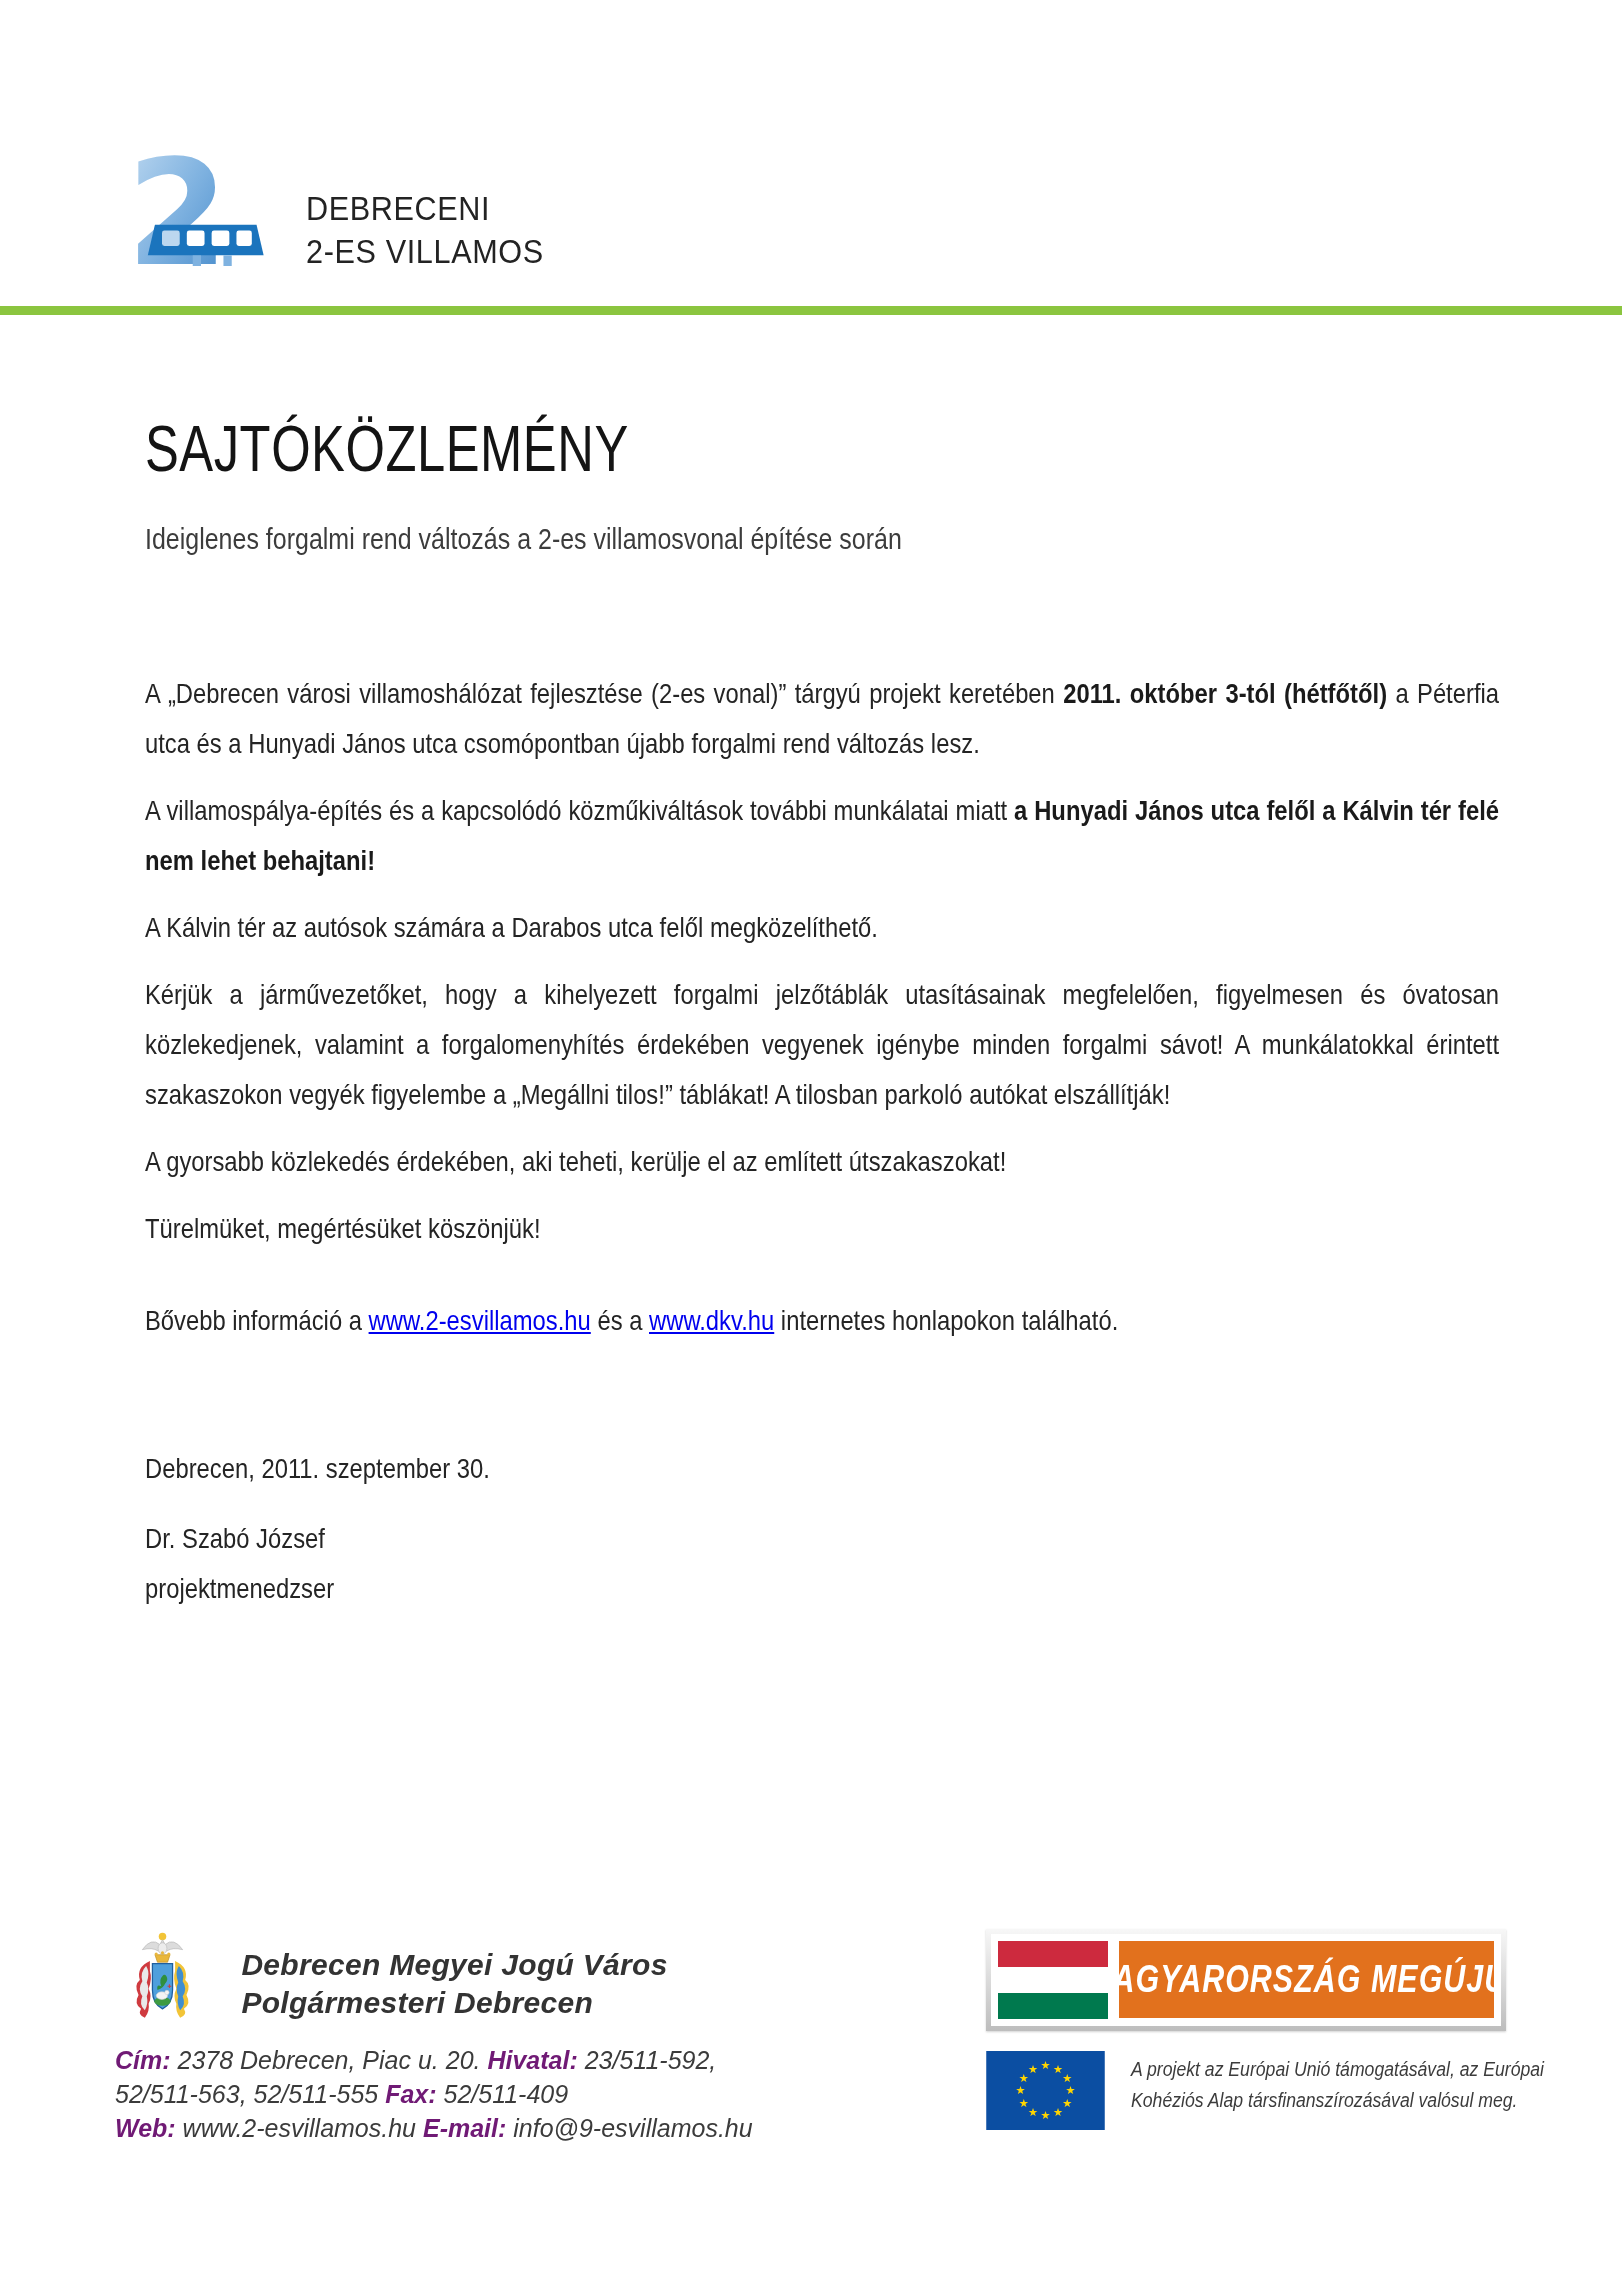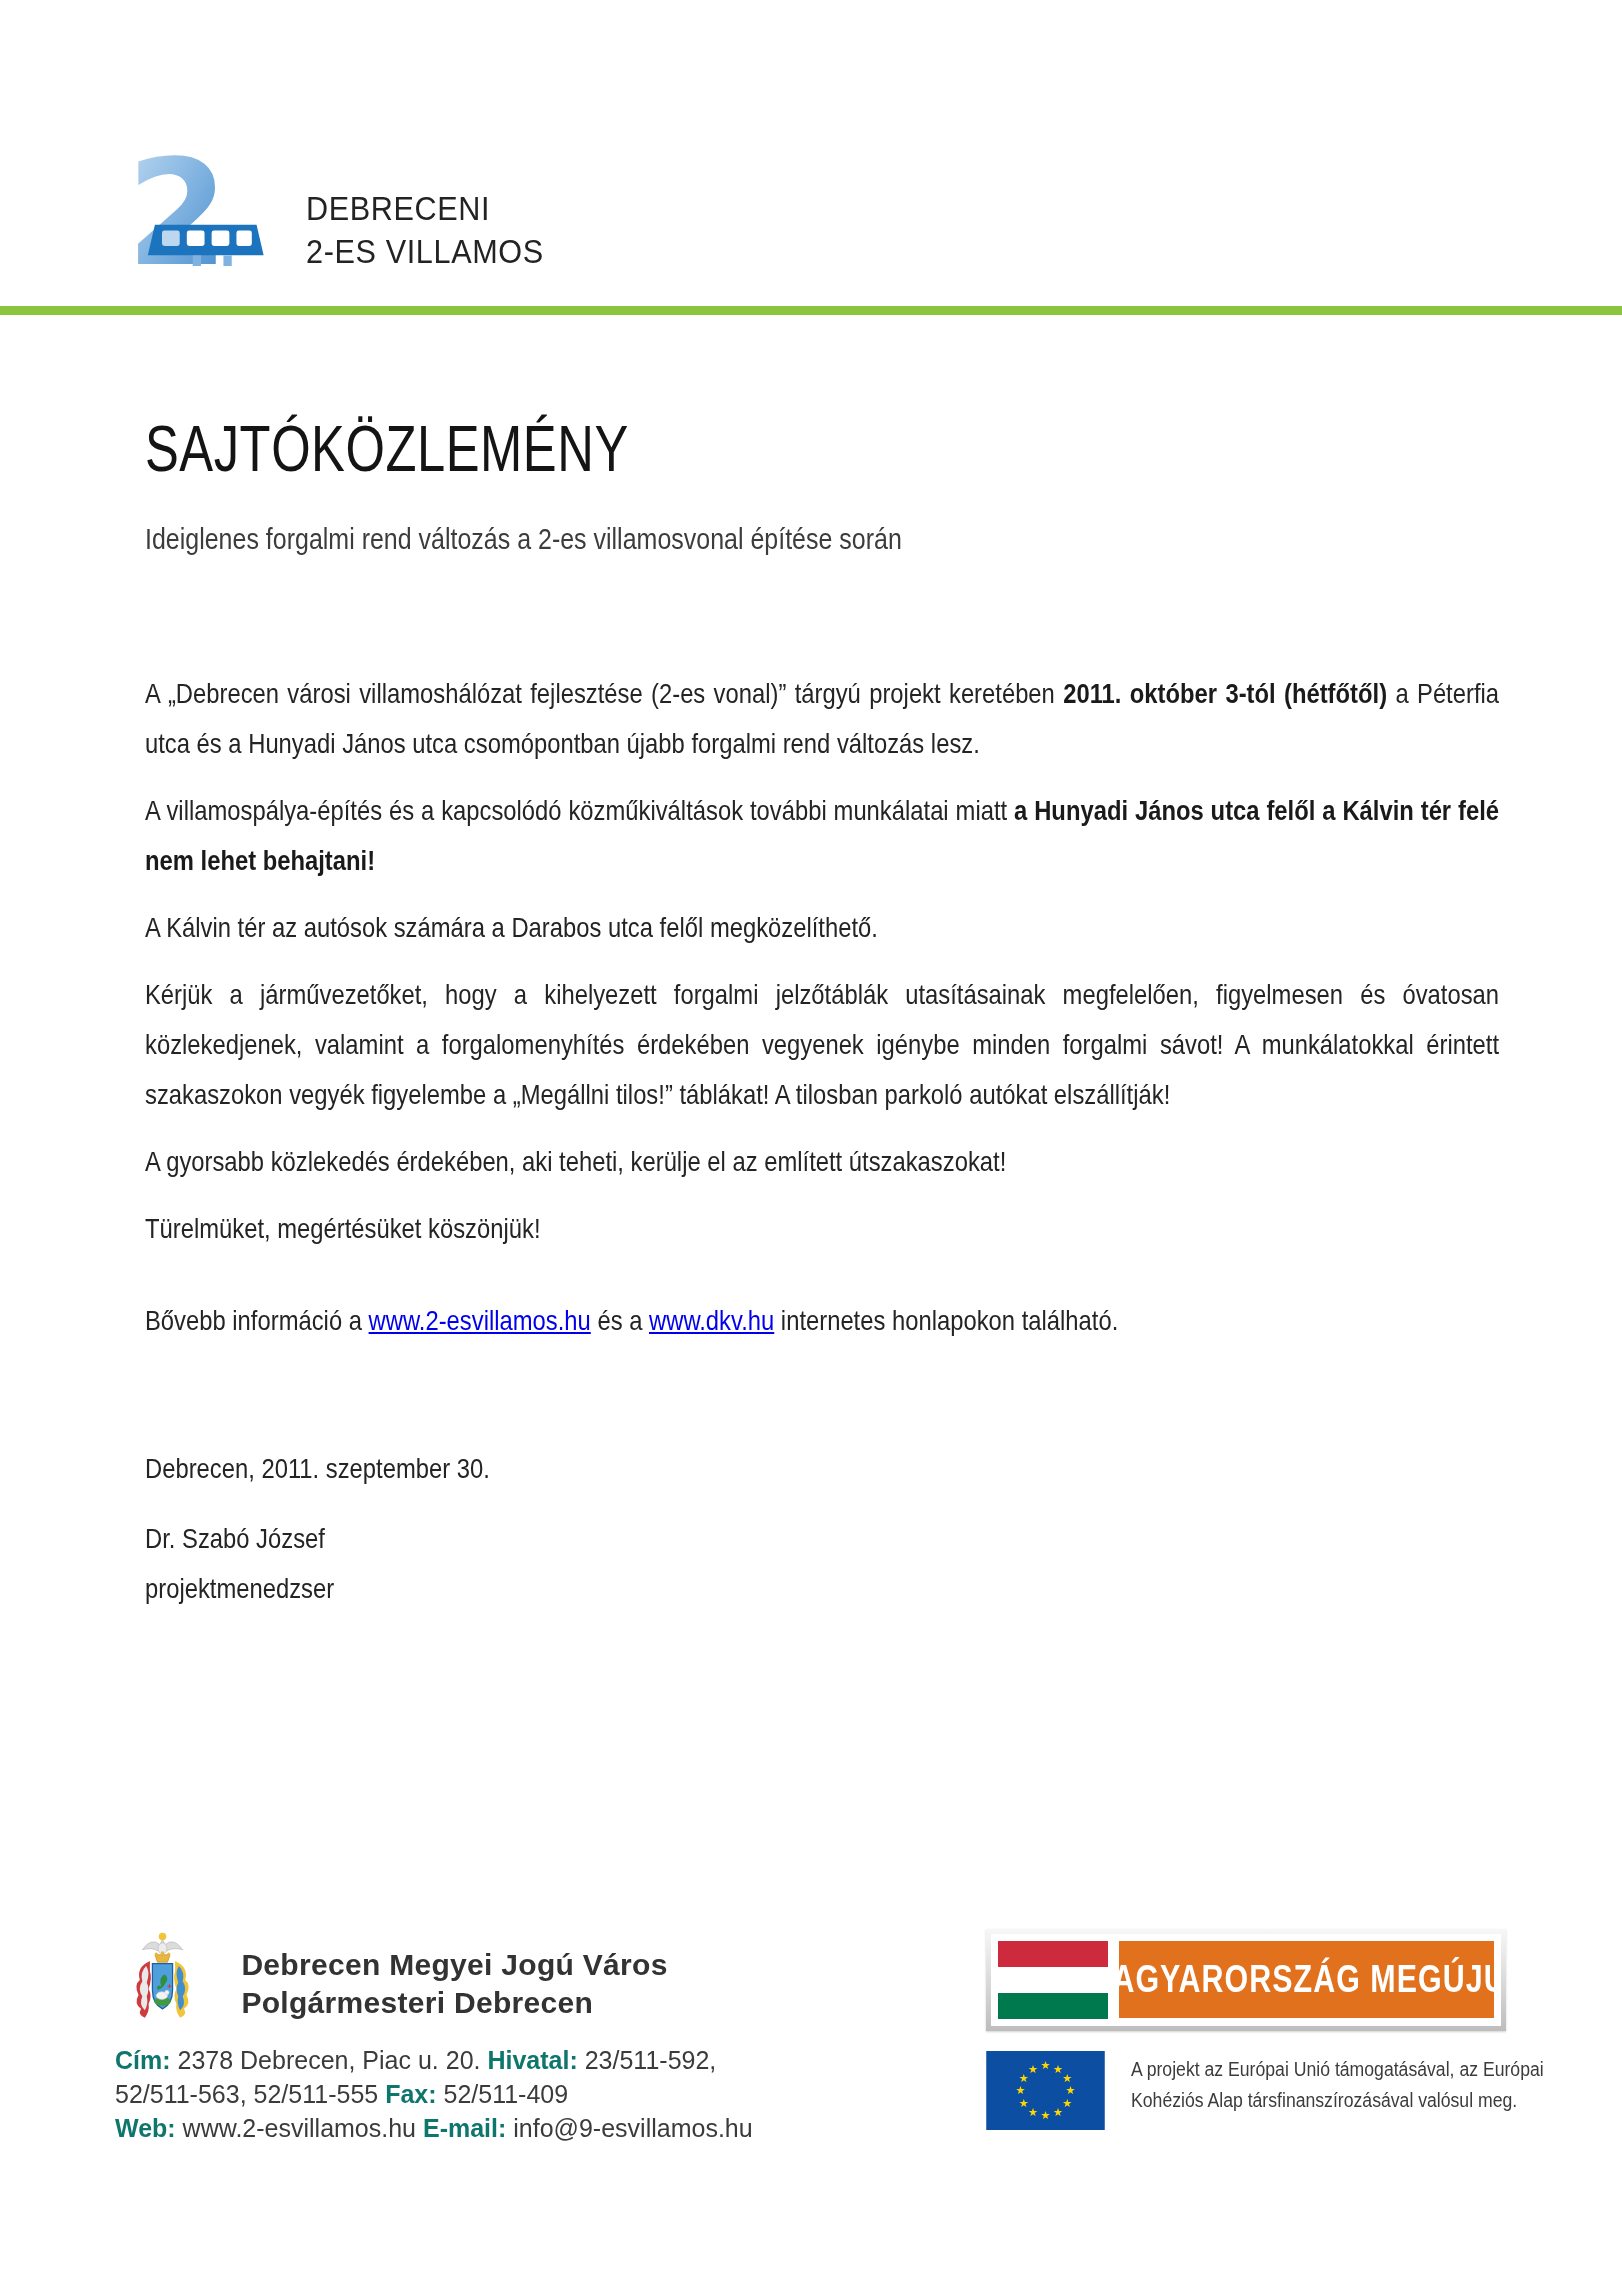--- a/index.html
+++ b/index.html
@@ -29,27 +29,27 @@
   .subtitle{margin:0 0 111px;font-size:29.4px;line-height:38px;color:#3c3c3c;}
   .body-p{margin:0 0 17px;font-size:28px;line-height:50px;text-align:justify;color:#242424;}
   .body-p b{font-weight:700;color:#1a1a1a;}
   .p-links{margin-top:42px;}
   .link{color:#0000ee;text-decoration:underline;}
   .dateline{margin:98px 0 0;font-size:28px;line-height:50px;}
   .signature{margin-top:19.6px;font-size:28px;line-height:50px;}
 
   
   .footer{position:absolute;top:1929px;left:115px;right:116px;display:flex;
-          justify-content:space-between;align-items:flex-start;}
+          justify-content:space-between;align-items:flex-start;font-style:italic;}
   .footer-left{width:674px;}
   .org-row{display:flex;gap:47px;align-items:flex-start;}
   .coat{width:63px;height:98px;margin-left:16.4px;flex:none;display:block;}
   .org-name{margin-top:17px;font-size:30px;font-weight:700;line-height:38px;color:#333;letter-spacing:0.3px;}
   .contact{margin-top:15.7px;font-size:25px;line-height:34px;color:#3b3b3b;}
-  .contact b{font-weight:700;color:#0f766e;}
+  .contact b{font-weight:700;color:#701a75;}
 
   .footer-right{width:520px;}
   .banner{background:linear-gradient(180deg,#f7f7f7 0%,#d8d8d8 55%,#bdbdbd 100%);padding:4.6px;
           box-shadow:0 1.3px 2px rgba(0,0,0,.18);}
   .banner-inner{background:#ffffff;padding:7.9px;display:flex;gap:10.5px;}
   .hu-flag{width:110px;height:77px;display:flex;flex-direction:column;flex:none;}
   .hu-flag .s{flex:1;}
   .s-red{background:#cd2a3e;} .s-white{background:#ffffff;} .s-green{background:#00794e;}
   .orange-box{flex:1;height:77px;background:#e2711d;display:flex;align-items:center;justify-content:center;overflow:hidden;}
   .slogan{font-size:38px;font-weight:700;color:#ffffff;letter-spacing:1.3px;white-space:nowrap;

